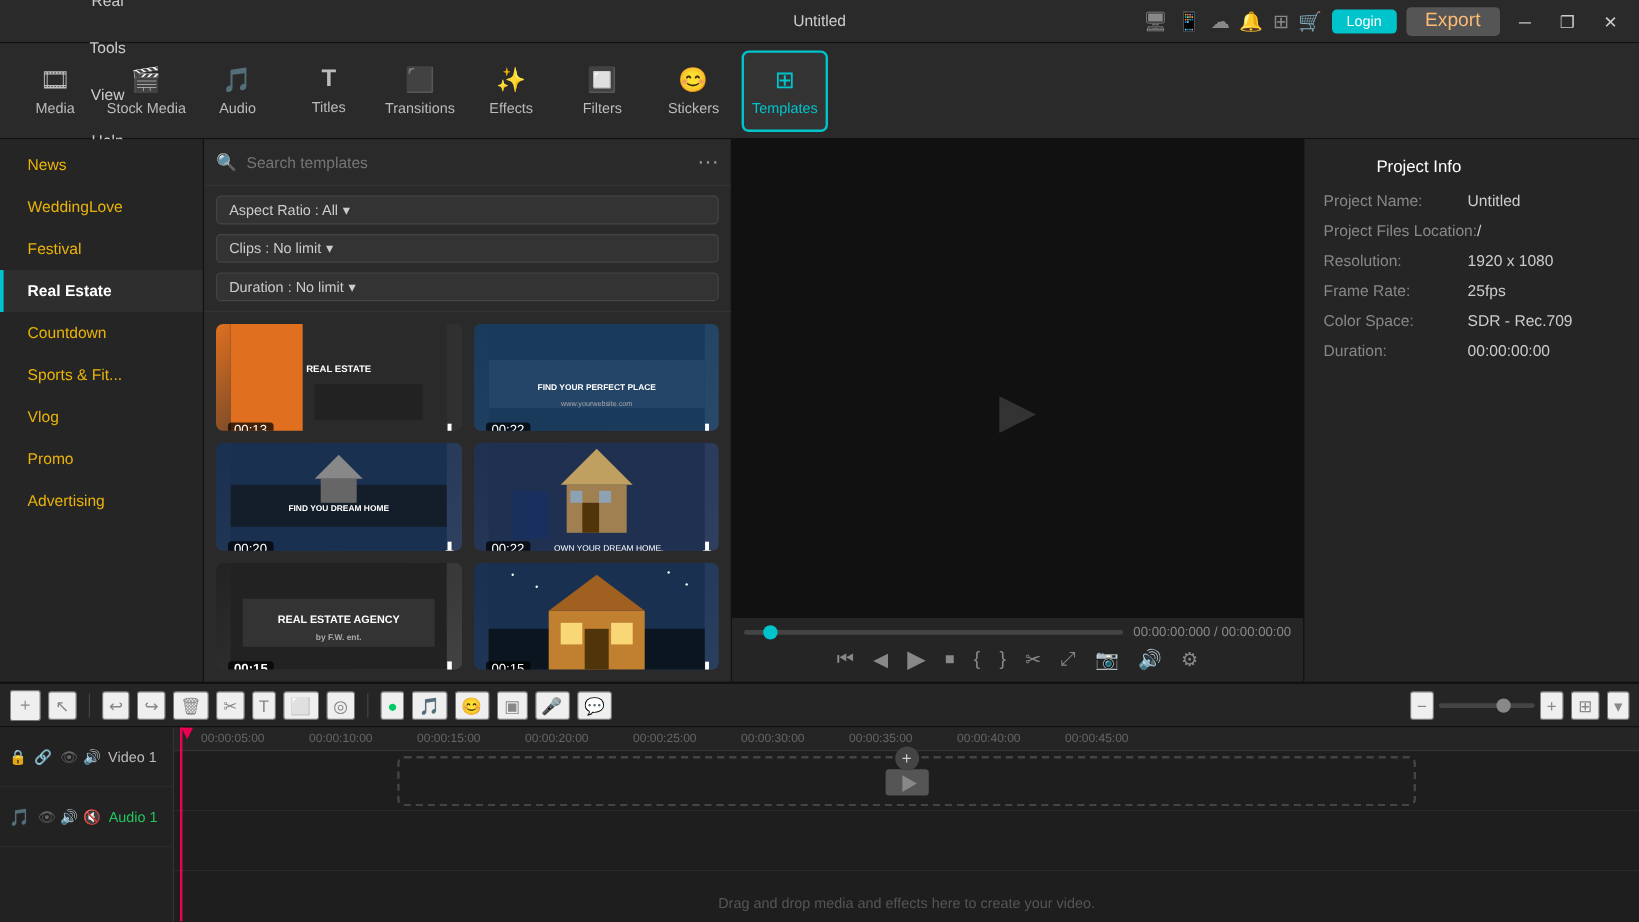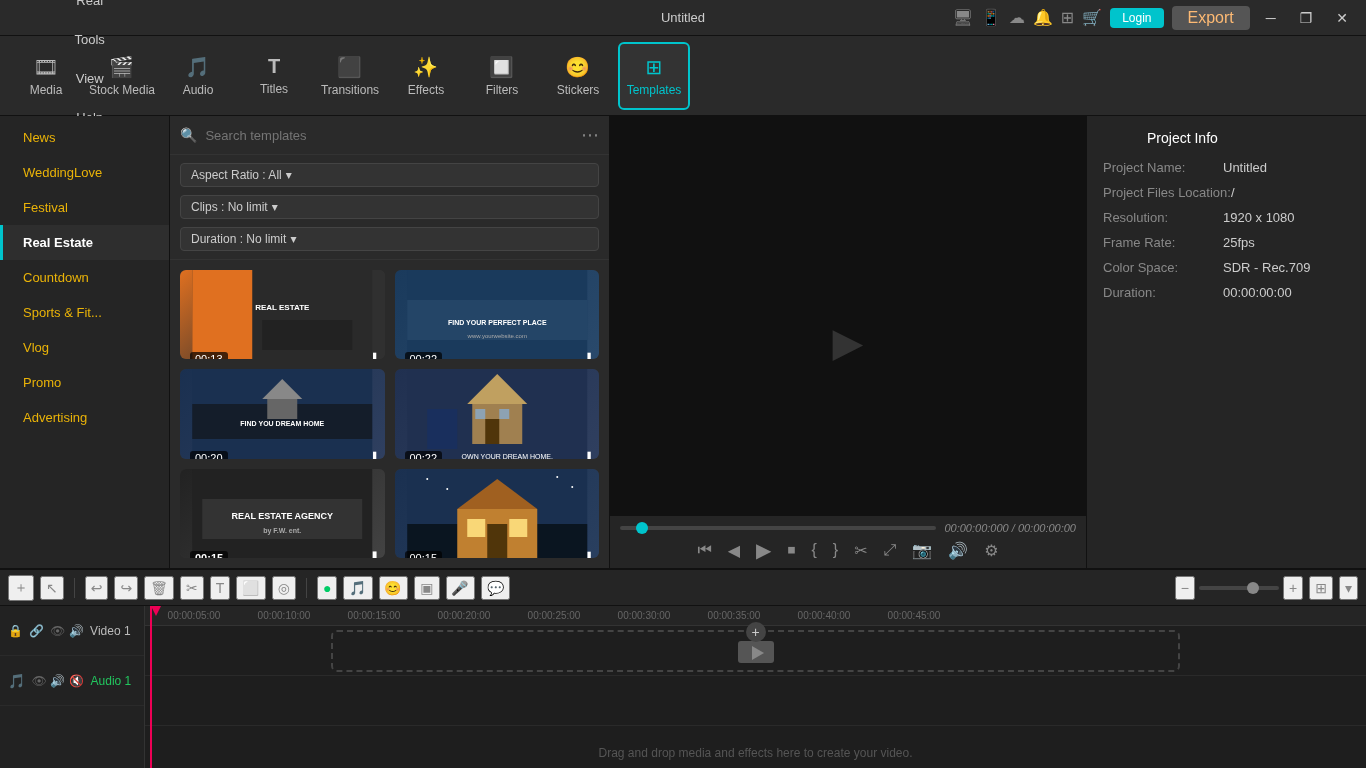--- a/index.html
+++ b/index.html
@@ -208,21 +208,20 @@
       margin-bottom: 10px;
       font-size: 13px;
     }
     .info-label { color: #888; min-width: 120px; }
     .info-value { color: #ccc; }
     #playhead-bar {
       display: flex;
       align-items: center;
       gap: 8px;
       margin-bottom: 4px;
-      font-style: italic;
     }
     #playhead-track {
       flex: 1;
       height: 4px;
       background: #444;
       border-radius: 2px;
       position: relative;
     }
     #playhead-thumb {
       position: absolute;

